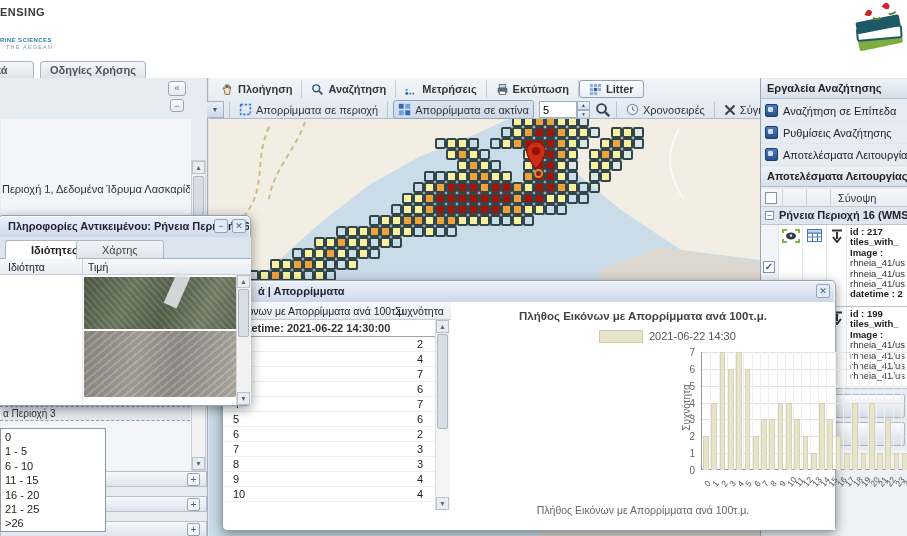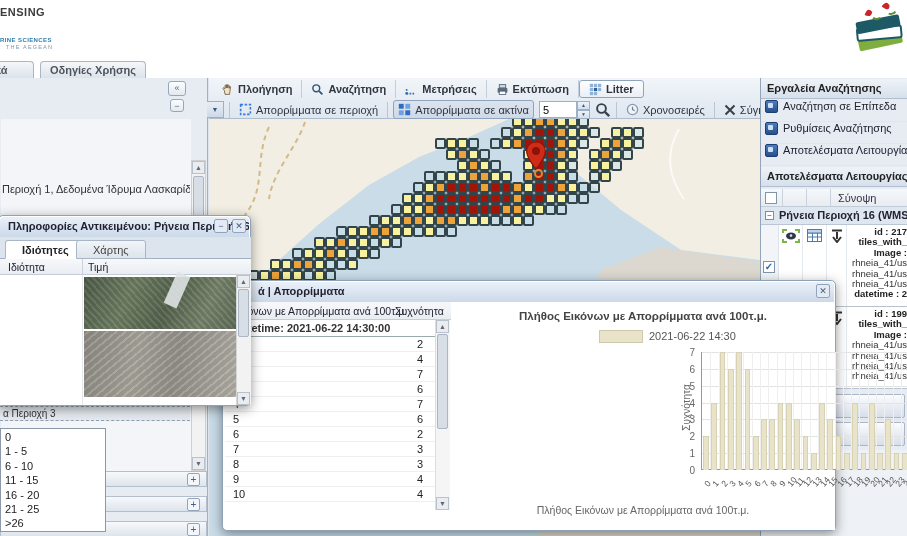--- a/index.html
+++ b/index.html
@@ -70,38 +70,38 @@
   .cy{background:#f8f1a0;}
   .co{background:#eda23a;}
   .cr{background:#a31408;}
   .ce{background:rgba(198,222,230,.5);}
   .ring{left:325px;top:50px;width:9px;height:9px;border:2px solid #e08a2e;border-radius:50%;}
 
   
   .rpanel{left:760px;top:78px;width:147px;height:458px;background:#e7ecf2;border-left:1px solid #93a5ba;}
   .rp-hdr{left:761px;width:146px;height:20px;background:linear-gradient(#eef3f8,#d6e0eb);
     border-bottom:1px solid #b2bfd0;font-size:11px;font-weight:bold;color:#222;padding:3px 0 0 6px;white-space:nowrap;overflow:hidden;}
-  .rp-item{left:761px;width:146px;height:22px;display:flex;align-items:flex-start;gap:5px;padding-left:4px;
+  .rp-item{left:761px;width:146px;height:22px;display:flex;align-items:center;gap:5px;padding-left:4px;
     font-size:11px;color:#223;border-bottom:1px solid #e0e6ee;cursor:pointer;white-space:nowrap;overflow:hidden;}
   .blueicon{width:13px;height:13px;background:linear-gradient(#4d7cc0,#27508a);border:1px solid #1d3f70;
     border-radius:2px;flex:0 0 13px;position:relative;}
   .blueicon:after{content:"";position:absolute;left:2px;top:2px;width:5px;height:5px;background:#cfe0f4;border-radius:1px;}
   .rp-gridhdr{left:761px;top:189px;width:146px;height:18px;background:linear-gradient(#f6f8fa,#e7ecf2);
     border-bottom:1px solid #c2ccd8;}
   .rp-colsep{top:189px;width:1px;height:18px;background:#c9d2dd;}
   .rp-treehdr{left:761px;top:207px;width:146px;height:18px;background:#dee6ef;border-bottom:1px solid #bac6d4;
     font-size:11px;font-weight:bold;color:#223;padding:2px 0 0 18px;white-space:nowrap;overflow:hidden;}
   .minibox{left:765px;top:211px;width:9px;height:9px;background:#fff;border:1px solid #7b8da2;
     font-size:8px;line-height:7px;text-align:center;color:#445;}
   .treerow{left:761px;width:146px;background:#fff;border-bottom:1px solid #b9c3cf;display:flex;}
   .tr-ck{width:18px;border-right:1px solid #dde3ea;background:#f2f4f7;position:relative;}
   .tr-ic{width:24px;border-right:1px solid #e4e9ef;position:relative;}
   .tr-ic3{width:20px;border-right:1px solid #e4e9ef;position:relative;}
   .tr-tx{flex:1;padding:2px 0 0 3px;overflow:hidden;}
-  .tr-line{font-size:9.5px;line-height:10.4px;color:#333;white-space:nowrap;text-align:right;}
+  .tr-line{font-size:9.5px;line-height:10.4px;color:#333;white-space:nowrap;}
   .tr-line.b{font-weight:bold;color:#222;}
   .checkbox{width:12px;height:12px;background:#fff;border:1px solid #8295a8;font-size:10px;
     line-height:10px;text-align:center;color:#2a62a9;font-weight:bold;}
   .rp-acc{left:762px;width:143px;height:24px;background:linear-gradient(#fbfcfd,#d8dfe9);
     border:1px solid #aab6c5;border-radius:2px;}
   .rp-rest{left:761px;top:450px;width:146px;height:86px;background:#eef1f5;}
 
   
   .win{background:#fff;border:1px solid #8fa3b8;border-radius:5px;box-shadow:0 3px 12px rgba(0,0,0,.42);}
   .win-title{position:absolute;left:1px;right:1px;top:1px;height:20px;border-radius:4px 4px 0 0;
@@ -135,21 +135,21 @@
   .bar{position:absolute;background:#e9e4c9;border:1px solid #d8d2b4;border-bottom:none;}
   .ytick{position:absolute;width:18px;text-align:right;font-size:10px;color:#666;}
   .xtick{position:absolute;font-size:8.5px;color:#555;transform:rotate(-50deg);transform-origin:0 0;}
   .ch-xlab{position:absolute;left:0;top:202px;width:384px;text-align:center;font-size:10.5px;color:#666;}
   .ch-ylab{position:absolute;left:212px;top:100px;font-size:10px;color:#666;transform:rotate(-90deg);}
 
   
   .iwin{left:-2px;top:215px;width:253px;height:191px;}
   .i-tabbar{position:absolute;left:1px;top:21px;width:251px;height:22px;background:#dce4ee;
     border-bottom:1px solid #9fb0c4;}
-  .itab{position:absolute;top:3px;height:19px;font-size:11px;color:#444;padding:3px 16px 0;
+  .itab{position:absolute;top:3px;height:19px;font-size:11px;color:#444;padding:3px 25px 0;
     background:linear-gradient(#f2f5f9,#dde4ec);border:1px solid #a9b6c6;border-radius:3px 3px 0 0;white-space:nowrap;}
   .itab.active{background:#fff;font-weight:bold;border-bottom:1px solid #fff;color:#222;}
   .i-colhdr{position:absolute;left:1px;top:43px;width:251px;height:16px;
     background:linear-gradient(#f7f8fa,#e9edf2);border-bottom:1px solid #c6cdd6;font-size:10.5px;color:#223;}
   .i-body{position:absolute;left:1px;top:59px;width:251px;height:130px;background:#fff;}
   .photo{position:absolute;left:84px;width:152px;}
   .ph1{top:2px;height:52px;background:
     repeating-linear-gradient(48deg,rgba(255,255,255,.07) 0 2px,rgba(0,0,0,.08) 2px 5px),
     linear-gradient(115deg,#4f5c49,#6e7d62 30%,#55644e 55%,#77836b 78%,#5e6c57);}
   .ph1 .streak{position:absolute;left:86px;top:-4px;width:14px;height:34px;background:#dfe3e4;

